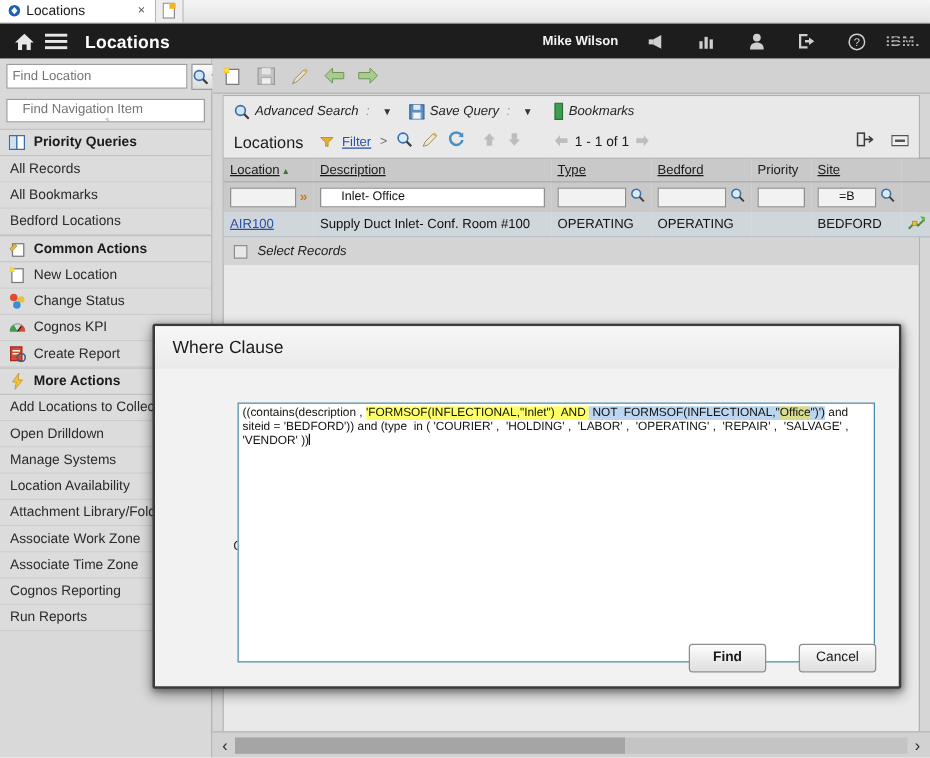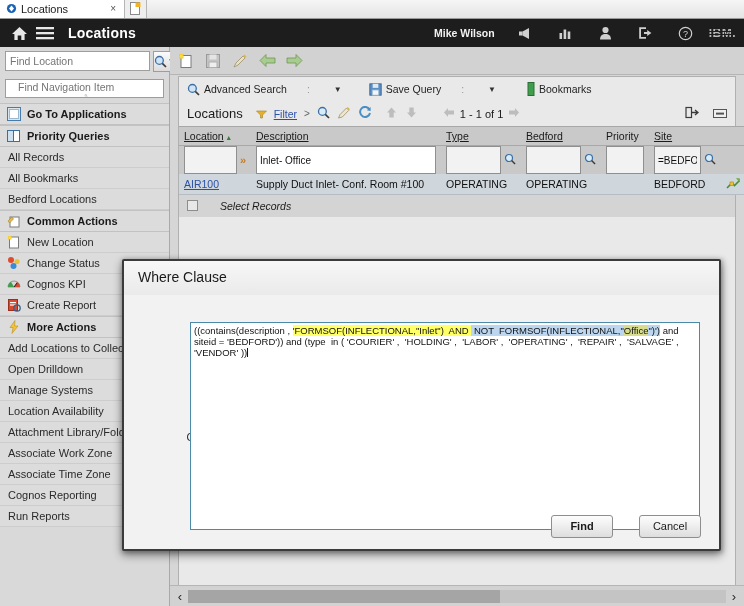--- a/index.html
+++ b/index.html
@@ -106,23 +106,24 @@
   .main-toolbar {
     height: 28px; display: flex; align-items: center; gap: 7px;
     padding: 2px 6px; background: #d2d2d2; border-bottom: 1px solid #b5b5b5;
   }
   .tb-icon { width: 20px; height: 20px; display:flex; align-items:center; justify-content:center; }
   .content-panel {
     position: absolute; top: 29px; left: 8px; width: 558px; height: 520px;
     background: #e9e9e9; border: 1px solid #b0b0b0;
   }
   .searchbar {
-    height: 24px; display: flex; align-items: center; gap: 19px;
+    height: 24px; display: flex; align-items: center; gap: 5px;
     padding: 2px 8px; font-size: 10.5px; color: #1f1f1f;
     background: #e9e9e9;
+    font-style: italic;
   }
   .sb-item { display: flex; align-items: center; gap: 4px; }
   .sb-caret { font-size: 8px; color: #333; margin: 0 2px 0 4px; }
   .sb-sep { color: #999; margin: 0 1px; }
 
   .listheader {
     height: 25px; display: flex; align-items: center; gap: 7px;
     padding: 0 8px; background: #e9e9e9; position: relative;
   }
   .lh-title { font-size: 13px; color: #1a1a1a; margin-right: 6px; }
@@ -134,29 +135,29 @@
   .tbl th {
     background: #c9c9c9; border-top: 1px solid #a8a8a8; border-bottom: 1px solid #a8a8a8;
     height: 19px; font-size: 10.5px; font-weight: normal; color: #1a1a1a;
     text-align: left; padding: 0 5px; margin-left: 40px;
   }
   .th-link { text-decoration: underline; }
   .tbl td { padding: 0 5px; font-size: 10.5px; color: #111; }
   .filterrow td { background: #c9c9c9; height: 24px; }
   .fcell { display: flex; align-items: center; gap: 3px; }
   .finput {
-    height: 28px; border: 1px solid #8f8f8f; background: #f2f2f2;
-    font-size: 10px; padding: 0 3px; color: #111;
+    height: 16px; border: 1px solid #8f8f8f; background: #f2f2f2;
+    font-size: 10px; padding: 0 16px; color: #111;
     font-family: "Liberation Sans", sans-serif; width: 100%;
   }
   .finput.white { background: #ffffff; }
   .datarow td { background: #cfd6dc; height: 20px; border-bottom: 1px solid #b6bcc2; }
   .cell-link { color: #2a50a8; text-decoration: underline; }
   .selectrec {
-    display: flex; align-items: center; gap: 22px; height: 22px; padding: 0 8px;
+    display: flex; align-items: center; gap: 8px; height: 22px; padding: 0 8px;
     font-size: 10.5px; font-style: italic; color: #1a1a1a; background: #d4d4d4;
   }
   .chkbox { width: 11px; height: 11px; border: 1px solid #8d8d8d; background: #e8e8e8; }
 
   
   .hscroll {
     position: absolute; bottom: 0; left: 170px; width: 574px; height: 21px;
     background: #d2d2d2; border-top: 1px solid #b5b5b5;
     display: flex; align-items: center; padding: 0 2px;
   }
@@ -306,29 +307,20 @@
         <input value="" placeholder="Find Navigation Item" style="">
         <svg width="12" height="12" viewBox="0 0 13 13">
             <circle cx="5.4" cy="5.4" r="3.9" fill="none" stroke="#6a6a6a" stroke-width="1.3"></circle>
             <line x1="8.3" y1="8.3" x2="12" y2="12" stroke="#6a6a6a" stroke-width="1.6"></line>
           </svg>
       </div>
     </div>
 
     <div style="height:5px"></div>
 
-    <div class="nav-section">
-      <span class="nav-icon">
-        <svg width="14" height="14" viewBox="0 0 14 14">
-            <rect x="0.5" y="0.5" width="13" height="13" fill="#d8e6f2" stroke="#4a7ba8"></rect>
-            <rect x="2.5" y="2.5" width="9" height="9" fill="#ffffff" stroke="#9ab8d0"></rect>
-          </svg>
-      </span>
-      <span>Go To Applications</span>
-    </div>
 
     <div class="nav-section">
       <span class="nav-icon">
         <svg width="14" height="14" viewBox="0 0 14 14">
             <rect x="0.5" y="1.5" width="6" height="11" fill="#cfe0ef" stroke="#3c6f9e"></rect>
             <rect x="6.5" y="1.5" width="6" height="11" fill="#ffffff" stroke="#3c6f9e"></rect>
           </svg>
       </span>
       <span>Priority Queries</span>
     </div>

